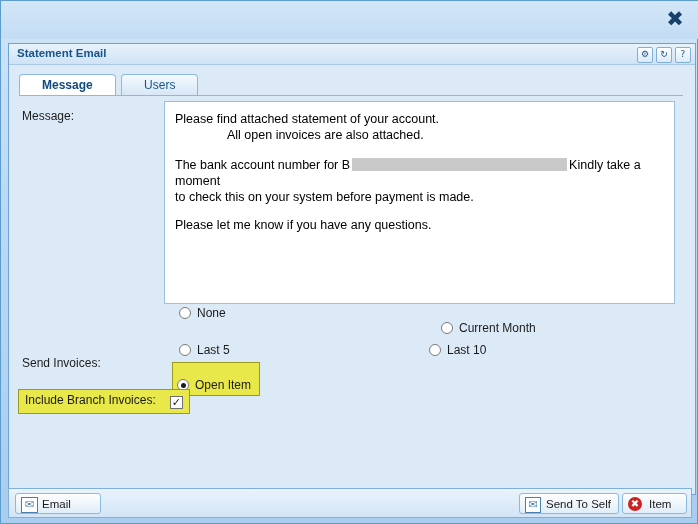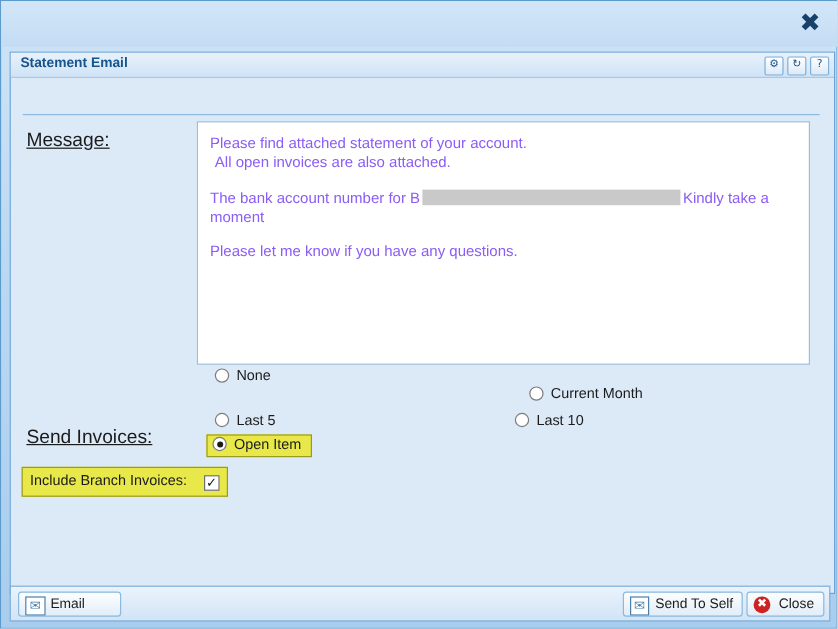--- a/index.html
+++ b/index.html
@@ -127,47 +127,46 @@
     left: 10px;
     top: 51px;
     width: 664px;
     height: 1px;
     background: #8cb9de;
   }
 
   
   .field-label {
     position: absolute;
-    font-size: 16px;
+    font-size: 12px;
     color: #1b1b1b;
-    text-decoration: underline;
   }
   #message-label { left: 13px; top: 65px; }
   #send-invoices-label { left: 13px; top: 277px; margin-top: 35px; }
 
   .message-box {
     position: absolute;
     left: 155px;
     top: 57px;
     width: 511px;
     height: 203px;
     background: #ffffff;
     border: 1px solid #9cbfdd;
     box-sizing: border-box;
     padding: 9px 10px;
     overflow: hidden;
   }
   .msg-p {
     margin: 0 0 12px 0;
     font-size: 12.5px;
     line-height: 16px;
-    color: #8b5cf6;
+    color: #000000;
   }
   .msg-p.first { margin-bottom: 14px; }
-  .msg-indent { display: block; padding-left: 4px; }
+  .msg-indent { display: block; padding-left: 4px; margin-left: 48px; }
   .redaction {
     display: inline-block;
     width: 215px;
     height: 13px;
     background: #c9c9c9;
     vertical-align: -2px;
     margin: 0 2px;
   }
 
   
@@ -192,21 +191,21 @@
     position: absolute;
     left: 2.5px;
     top: 2.5px;
     width: 5px;
     height: 5px;
     border-radius: 50%;
     background: #1b1b1b;
   }
   .highlight {
     background: #e8e84a;
-    padding: 0 8px 3px 4px;
+    padding: 15px 8px 3px 4px;
     border: 1px solid #9a9a1e;
     box-sizing: border-box;
   }
 
   #opt-none   { left: 170px; top: 262px; }
   #opt-last5  { left: 170px; top: 299px; }
   #opt-open   { left: 163px; top: 318px; }
   #opt-curmon { left: 432px; top: 277px; }
   #opt-last10 { left: 420px; top: 299px; }
 
@@ -309,31 +308,36 @@
 
     <div class="window-title">
       <span class="wt-text">Statement Email</span>
       <span class="wt-buttons">
         <span class="wt-btn">⚙</span>
         <span class="wt-btn">↻</span>
         <span class="wt-btn">?</span>
       </span>
     </div>
 
+    <div class="tabstrip">
+      <div class="tab active">Message</div>
+      <div class="tab">Users</div>
+    </div>
     <div class="tab-underline"></div>
 
     <div class="field-label" id="message-label">Message:</div>
 
     <div class="message-box">
       <p class="msg-p first">
         <span>Please find attached statement of your account.</span><br>
         <span class="msg-indent">All open invoices are also attached.</span>
       </p>
       <p class="msg-p">
         <span>The bank account number for B</span><span class="redaction"></span><span>Kindly take a moment</span><br>
+        <span>to check this on your system before payment is made.</span>
       </p>
       <p class="msg-p">Please let me know if you have any questions.</p>
     </div>
 
     <div class="field-label" id="send-invoices-label">Send Invoices:</div>
 
     <div class="radio-row" id="opt-none">
       <span class="radio"></span><span>None</span>
     </div>
     <div class="radio-row" id="opt-last5">
@@ -359,17 +363,17 @@
     <div class="btn" id="btn-send">
       <span class="btn-ico ico-env">✉</span>
       <span>Email</span>
     </div>
     <div class="btn" id="btn-send-self">
       <span class="btn-ico ico-env2">✉</span>
       <span>Send To Self</span>
     </div>
     <div class="btn" id="btn-close">
       <span class="btn-ico ico-red">✖</span>
-      <span>Close</span>
+      <span>Item</span>
     </div>
   </div>
 
 </div>
 
 </body></html>

